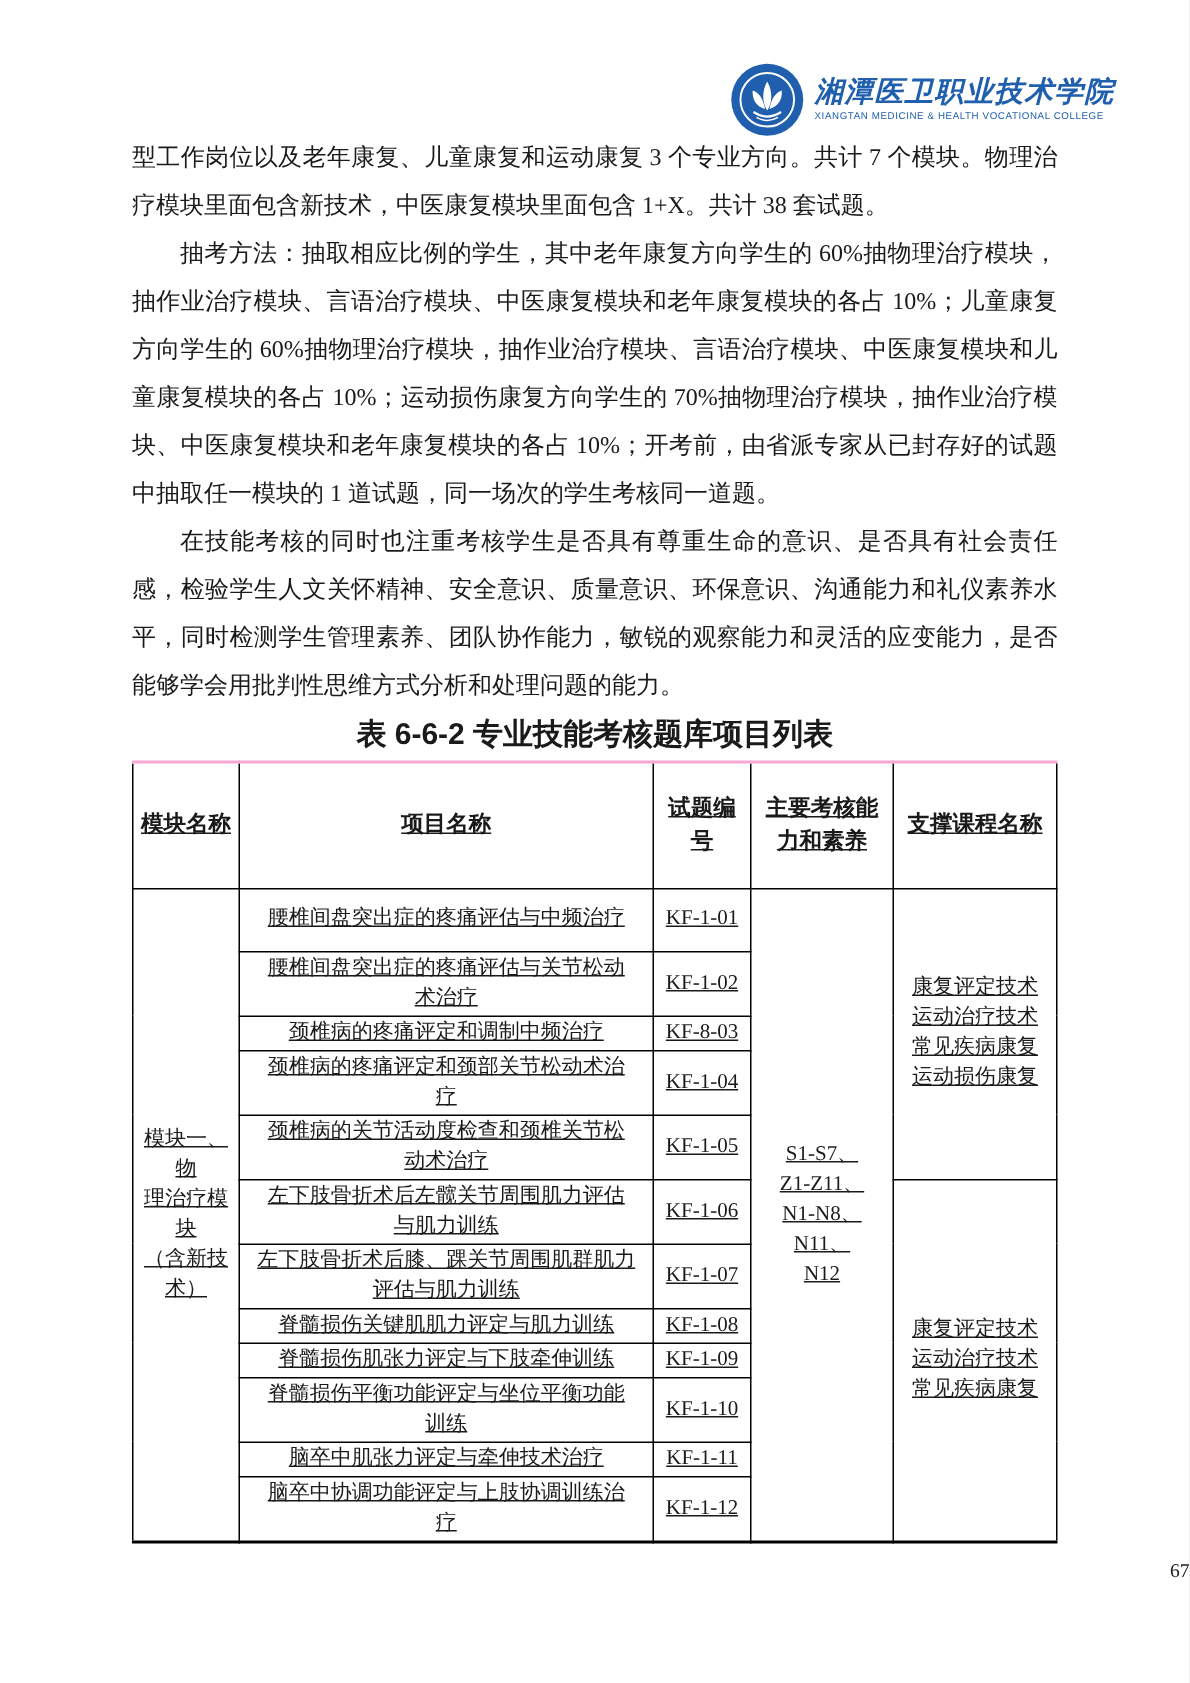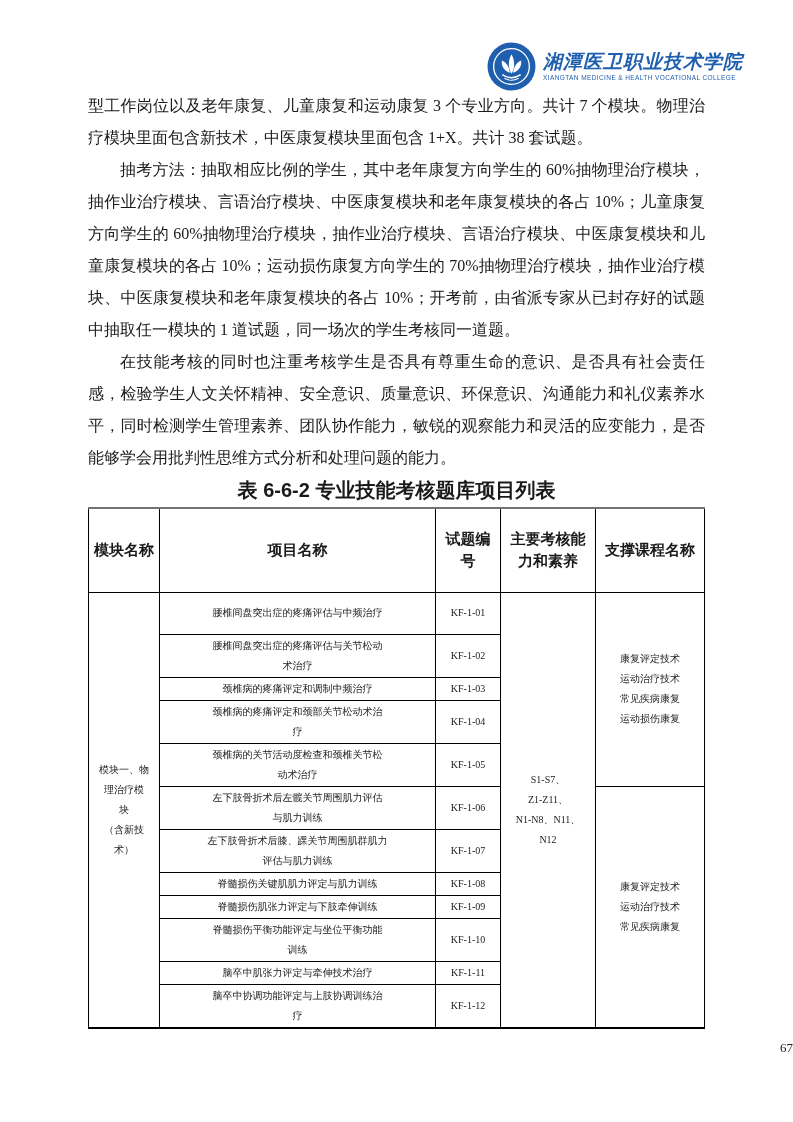--- a/index.html
+++ b/index.html
@@ -50,38 +50,39 @@
     margin:5px 0 6px 0;
     font-size:20px;line-height:22px;
     font-weight:700;text-align:center;
     font-family:"Liberation Sans","DejaVu Sans",sans-serif;
   }
   
   table.exam{
     width:616px;
     border-collapse:collapse;
     table-layout:fixed;
-    border-top:2px solid #737373;
+    border-top:2px solid #f9a8d4;
     border-bottom:2px solid #000;
+    text-decoration:underline;
   }
   table.exam th,table.exam td{
     border:1px solid #000;
     vertical-align:middle;
     text-align:center;
     padding:1px 3px;
     box-sizing:border-box;
     white-space:pre-line;
   }
   table.exam th{
     font-family:"Liberation Sans","DejaVu Sans",sans-serif;
     font-weight:700;font-size:15px;line-height:22px;
     height:84px;
   }
   table.exam td{
-    font-size:10px;line-height:20px;
+    font-size:14px;line-height:20px;
   }
   tr.tall{height:42px;}
   td.module{line-height:31px;font-size:14.5px;}
   td.ability{line-height:29px;margin-left:32px;}
   td.courses{line-height:29px;font-size:14.5px;}
   
   .footer{
     position:absolute;left:0;right:0;top:1038px;
     text-align:right;
   }
@@ -155,21 +156,21 @@
 常见疾病康复
 运动损伤康复</td>
         </tr>
         <tr>
           <td>腰椎间盘突出症的疼痛评估与关节松动
 术治疗</td>
           <td>KF-1-02</td>
         </tr>
         <tr>
           <td>颈椎病的疼痛评定和调制中频治疗</td>
-          <td>KF-1-03</td>
+          <td>KF-8-03</td>
         </tr>
         <tr>
           <td>颈椎病的疼痛评定和颈部关节松动术治
 疗</td>
           <td>KF-1-04</td>
         </tr>
         <tr>
           <td>颈椎病的关节活动度检查和颈椎关节松
 动术治疗</td>
           <td>KF-1-05</td>

